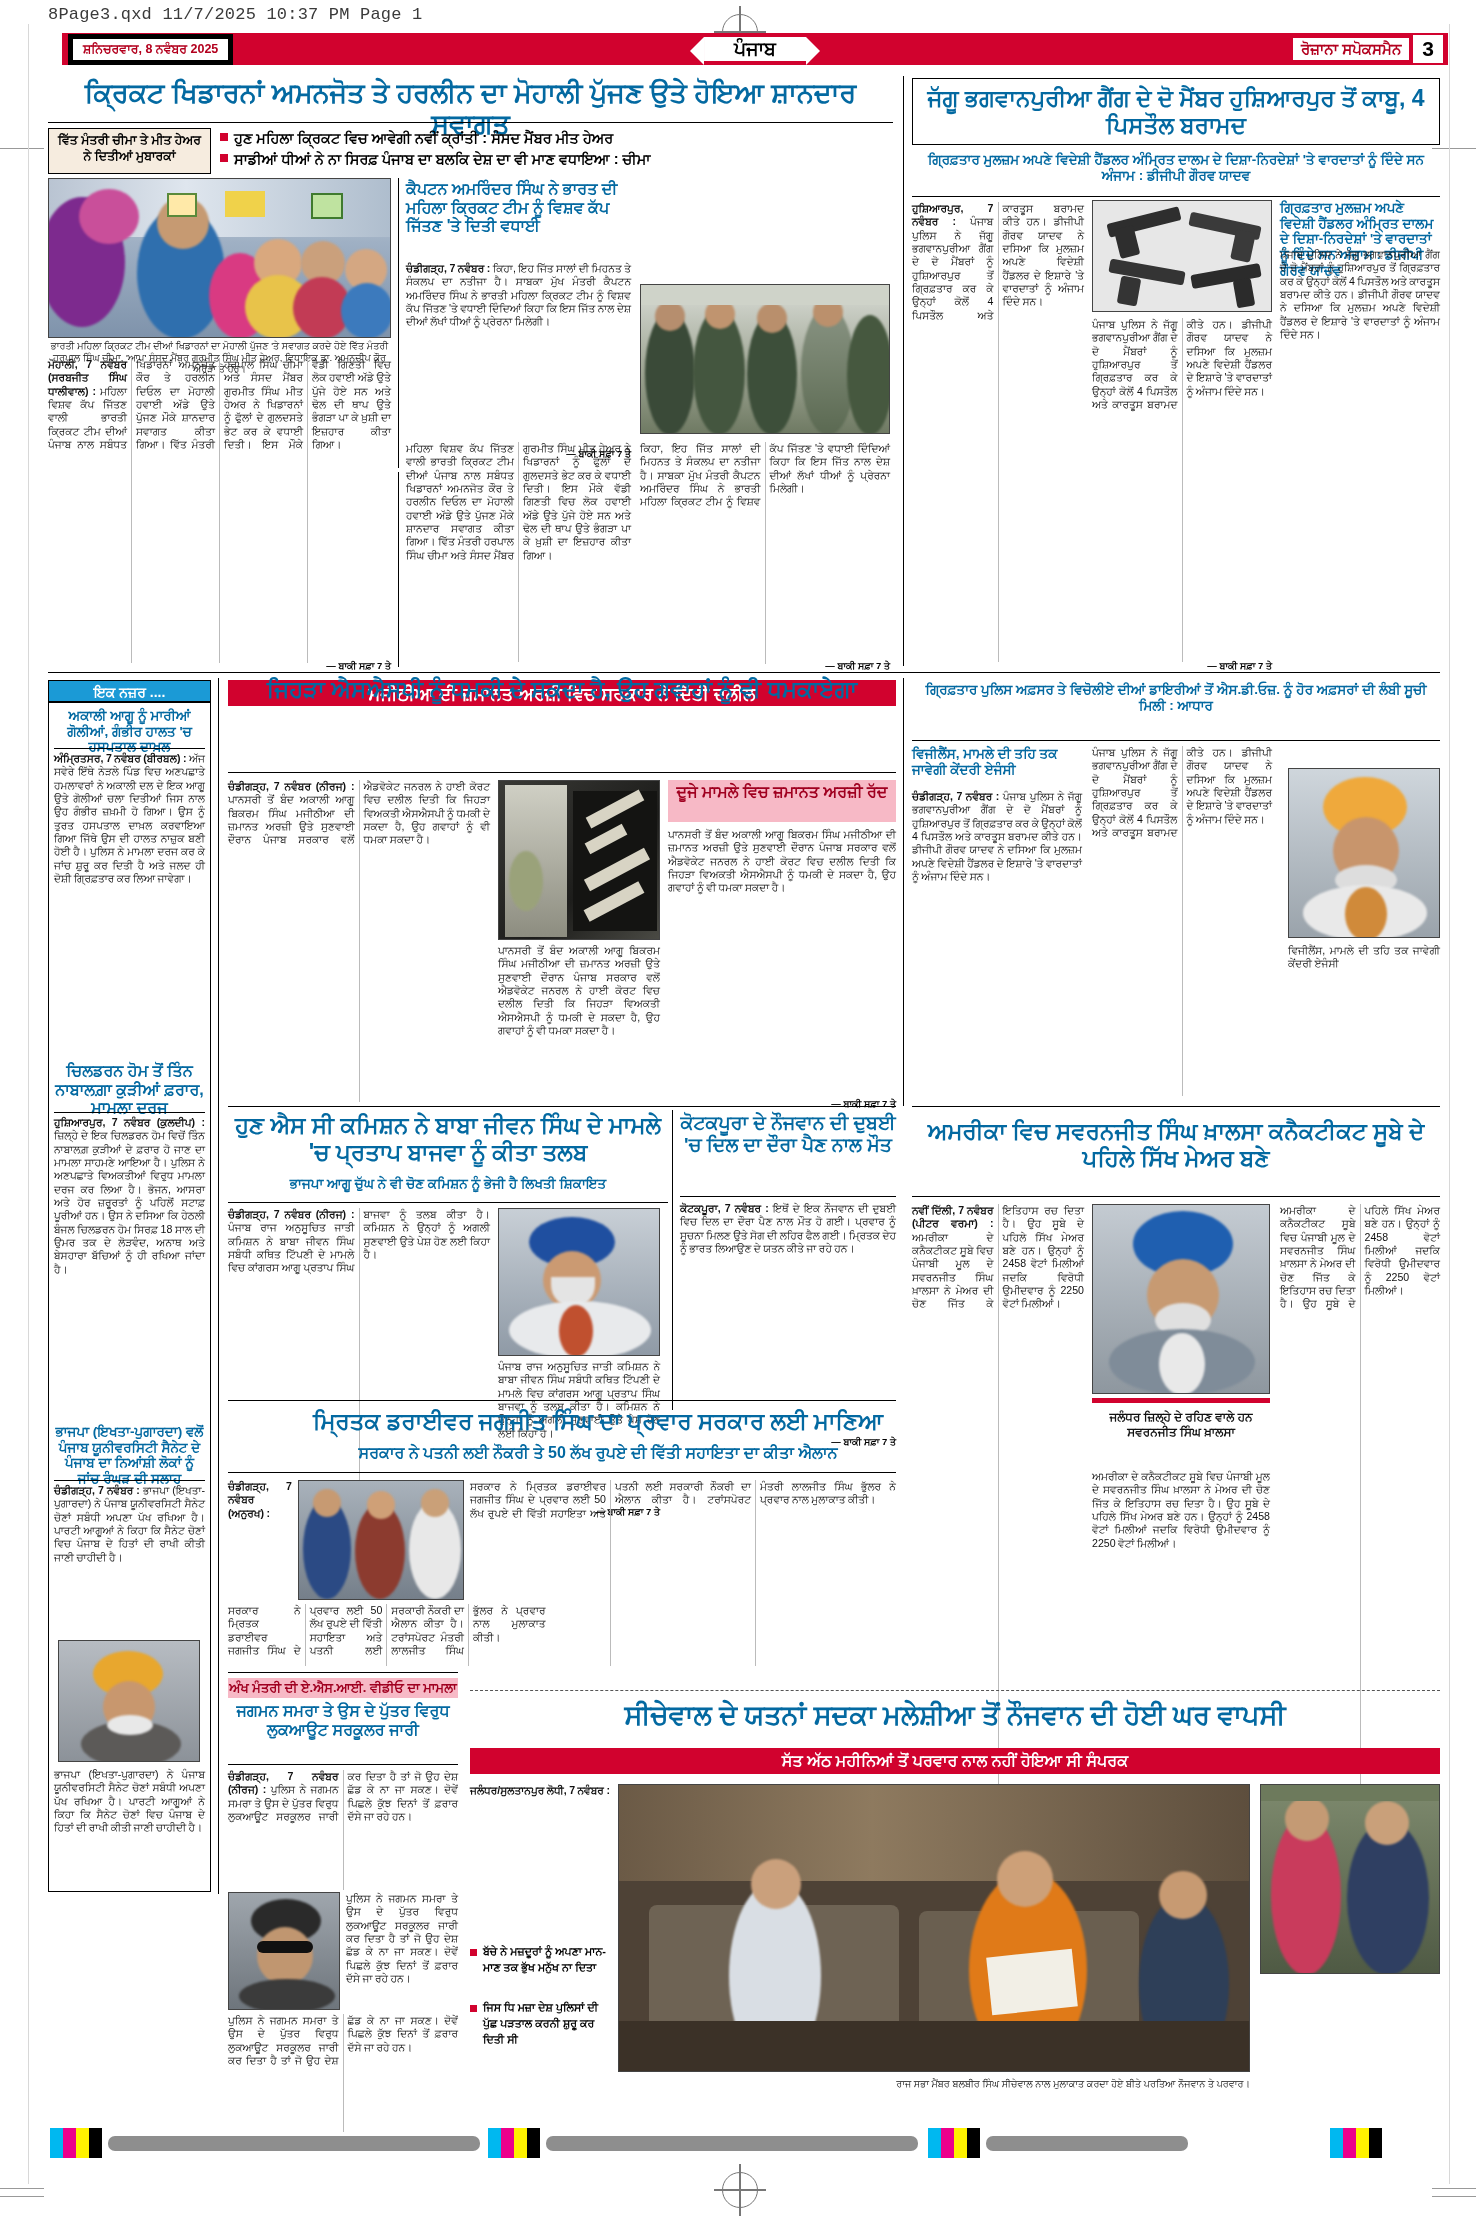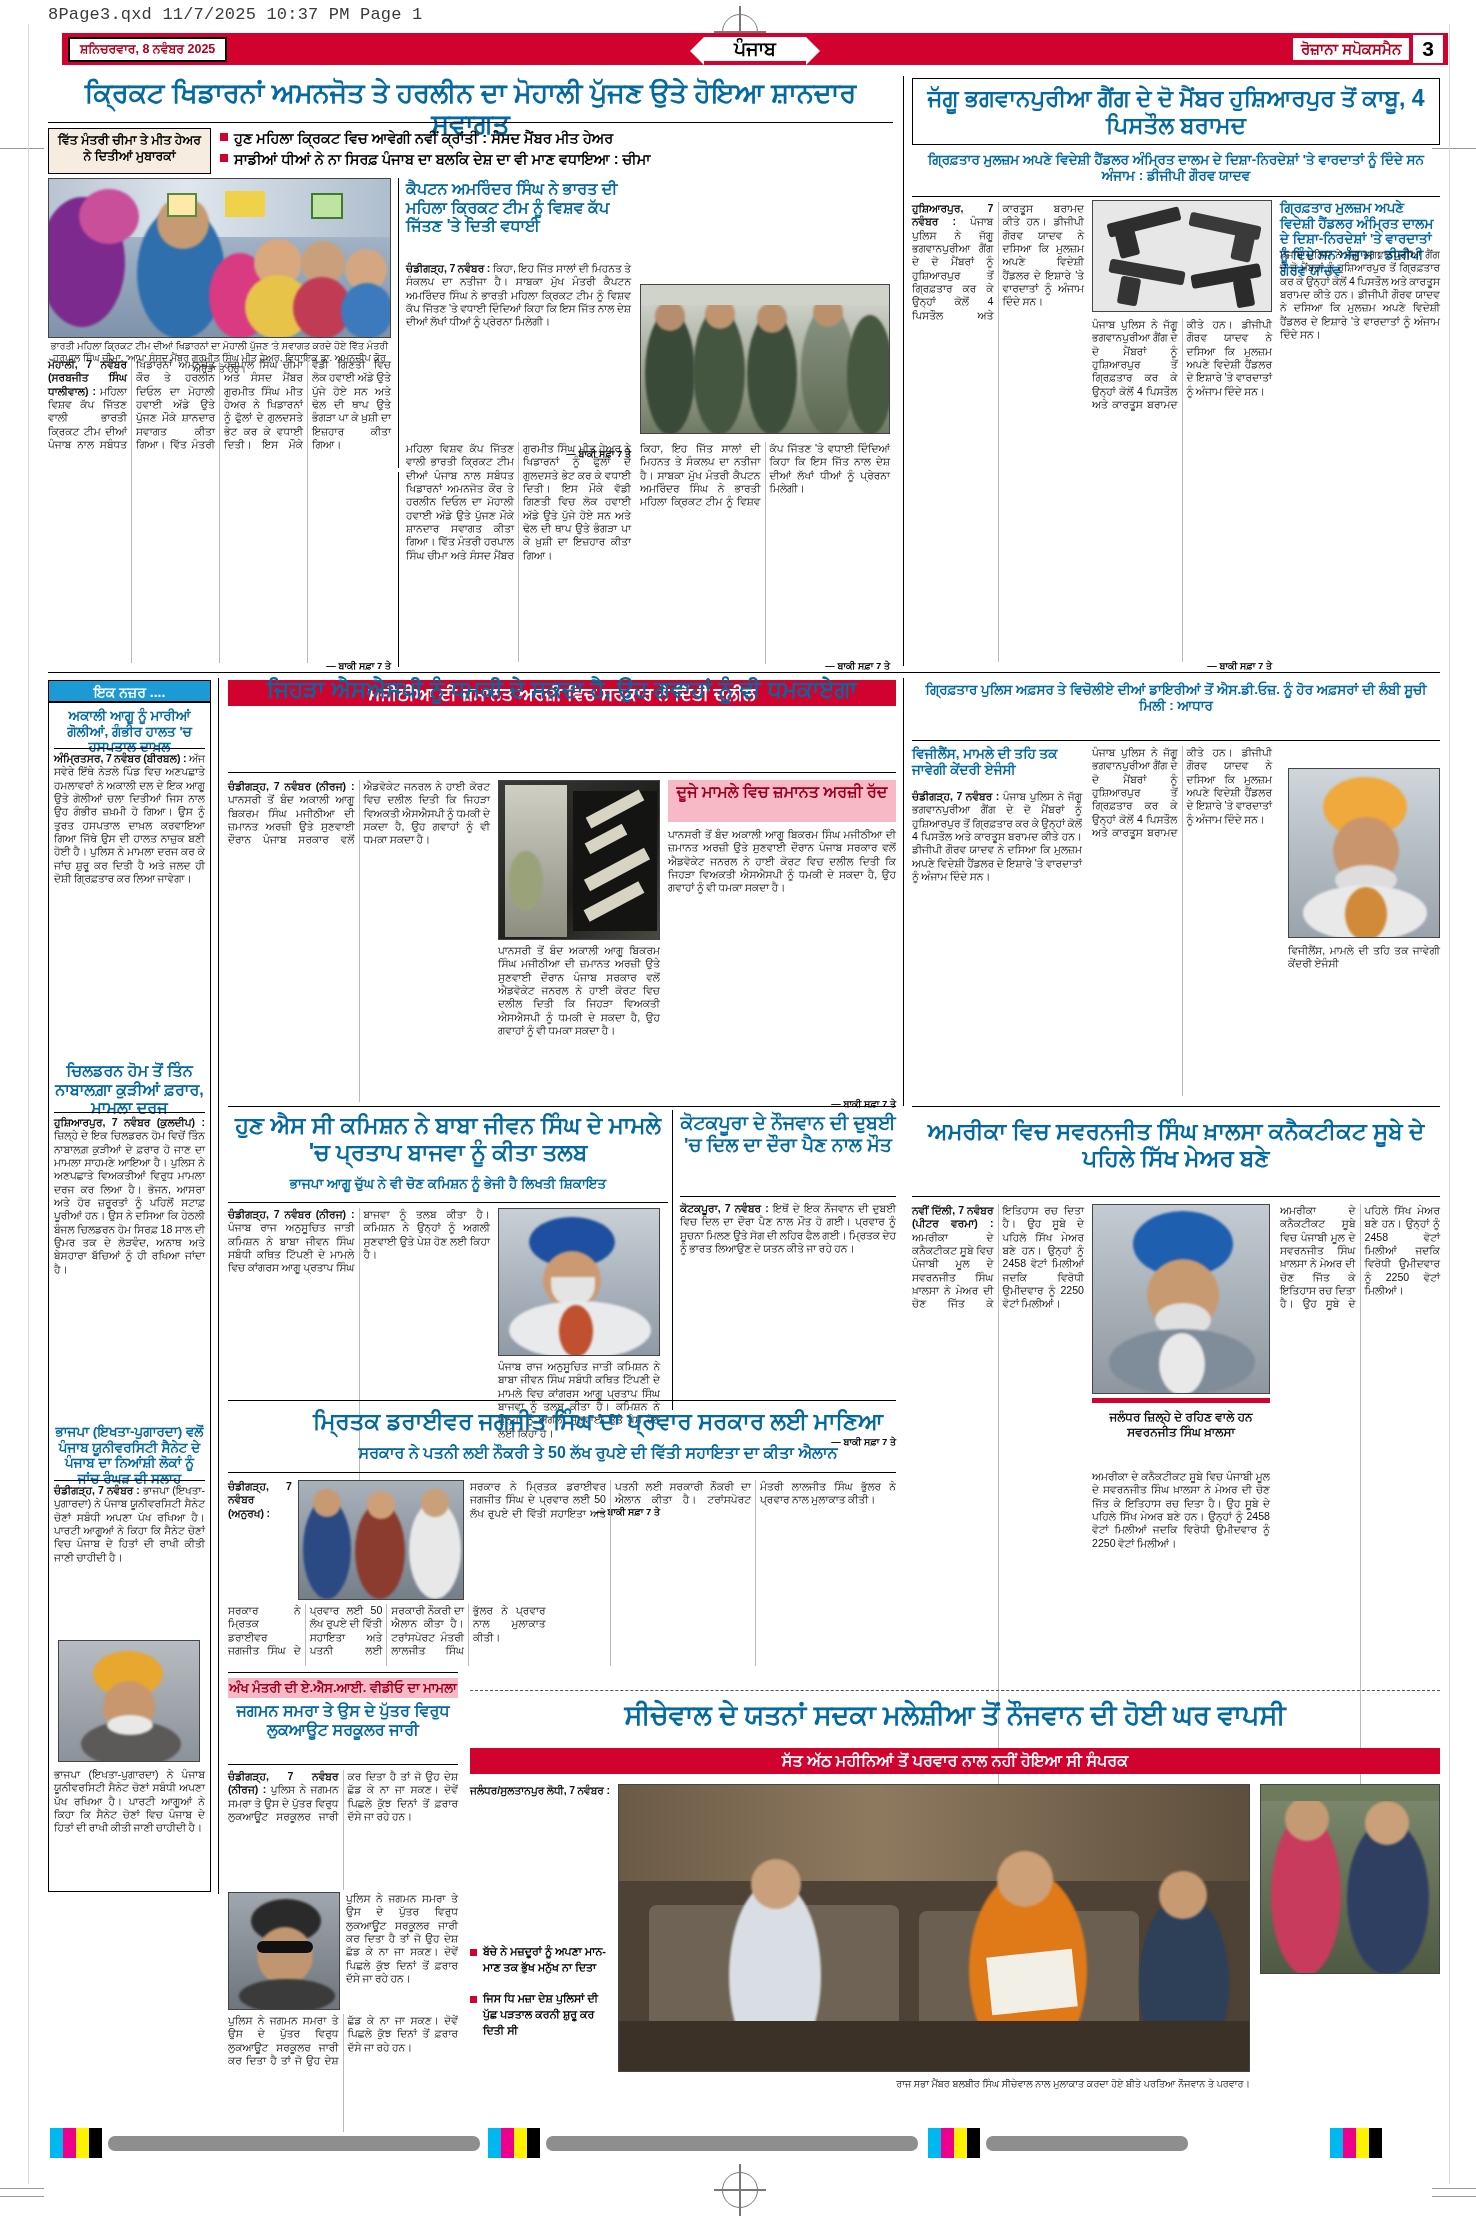--- a/index.html
+++ b/index.html
@@ -11,21 +11,21 @@
   .cropmark{position:absolute;background:#999;}
   .regmark{position:absolute;width:34px;height:34px;border:1.2px solid #777;border-radius:50%;}
   .regmark:before,.regmark:after{content:"";position:absolute;background:#777;}
   .regmark:before{left:50%;top:-9px;width:1.2px;height:52px;margin-left:-.6px;}
   .regmark:after{top:50%;left:-9px;height:1.2px;width:52px;margin-top:-.6px;}
 
   .sheet{position:absolute;left:28px;top:24px;width:1420px;height:2160px;border-left:1px solid #d8d8d8;border-right:1px solid #d8d8d8;}
 
   
   .masthead{position:absolute;left:62px;top:33px;width:1386px;height:32px;background:#d1022e;display:flex;align-items:center;}
-  .mh-date{background:#fff;color:#b3001e;font-weight:bold;font-size:12.5px;padding:3px 10px;margin-left:6px;white-space:nowrap;border:2px solid #000000;}
+  .mh-date{background:#fff;color:#b3001e;font-weight:bold;font-size:12.5px;padding:3px 10px;margin-left:6px;white-space:nowrap;border:5px solid #000000;}
   .mh-center{position:absolute;left:50%;transform:translateX(-50%);display:flex;align-items:center;}
   .mh-flag{background:#fff;color:#000;font-weight:bold;font-size:19px;padding:1px 30px;position:relative;}
   .mh-flag:after{content:"";position:absolute;right:-14px;top:0;border-left:14px solid #fff;border-top:14px solid transparent;border-bottom:14px solid transparent;}
   .mh-flag:before{content:"";position:absolute;left:-14px;top:0;border-right:14px solid #fff;border-top:14px solid transparent;border-bottom:14px solid transparent;}
   .mh-right{margin-left:auto;display:flex;align-items:center;margin-right:5px;}
   .mh-brand{background:#fff;color:#b3001e;font-weight:bold;font-size:15px;padding:2px 8px;white-space:nowrap;}
   .mh-page{background:#fff;color:#000;font-weight:bold;font-size:21px;padding:0 9px;margin-left:4px;line-height:28px;}
 
   
   .blk{position:absolute;box-sizing:border-box;}
@@ -420,21 +420,21 @@
 
   <div class="blk body" style="left:470px;top:1784px;width:140px;height:340px;">
     <p><span class="lead">ਜਲੰਧਰ/ਸੁਲਤਾਨਪੁਰ ਲੋਧੀ, 7 ਨਵੰਬਰ :</span> <span></span></p>
   </div>
 
   <div class="blk bullets" style="left:470px;top:1944px;width:140px;font-size:11px;">
     <div>
         <span class="bsq" style="width:7px;height:7px;flex:0 0 7px;"></span>
         <span>ਬੱਚੇ ਨੇ ਮਜ਼ਦੂਰਾਂ ਨੂੰ ਅਪਣਾ ਮਾਨ-ਮਾਣ ਤਕ ਭੁੱਖ ਮਨੁੱਖ ਨਾ ਦਿਤਾ</span>
       </div>
-    <div style="margin-top:15px;">
+    <div style="margin-top:24px;">
         <span class="bsq" style="width:7px;height:7px;flex:0 0 7px;"></span>
         <span>ਜਿਸ ਧਿ ਮਜ਼ਾ ਦੇਸ਼ ਪੁਲਿਸਾਂ ਦੀ ਪੁੱਛ ਪੜਤਾਲ ਕਰਨੀ ਸ਼ੁਰੂ ਕਰ ਦਿਤੀ ਸੀ</span>
       </div>
   </div>
 
   <div class="photo" style="left:618px;top:1784px;width:632px;height:288px;">
     <div class="ph-inner" style="background:linear-gradient(180deg,#8d7a63,#5d4f40);">
       <div class="strip" style="left:0;top:0;width:632px;height:96px;background:linear-gradient(90deg,#6b5a46,#8e7a5f 40%,#5d4e3d);"></div>
       <div class="strip" style="left:0;top:96px;width:632px;height:192px;background:#4e4236;"></div>
       <div class="strip" style="left:30px;top:120px;width:250px;height:168px;background:#6e6354;border-radius:8px;"></div>

